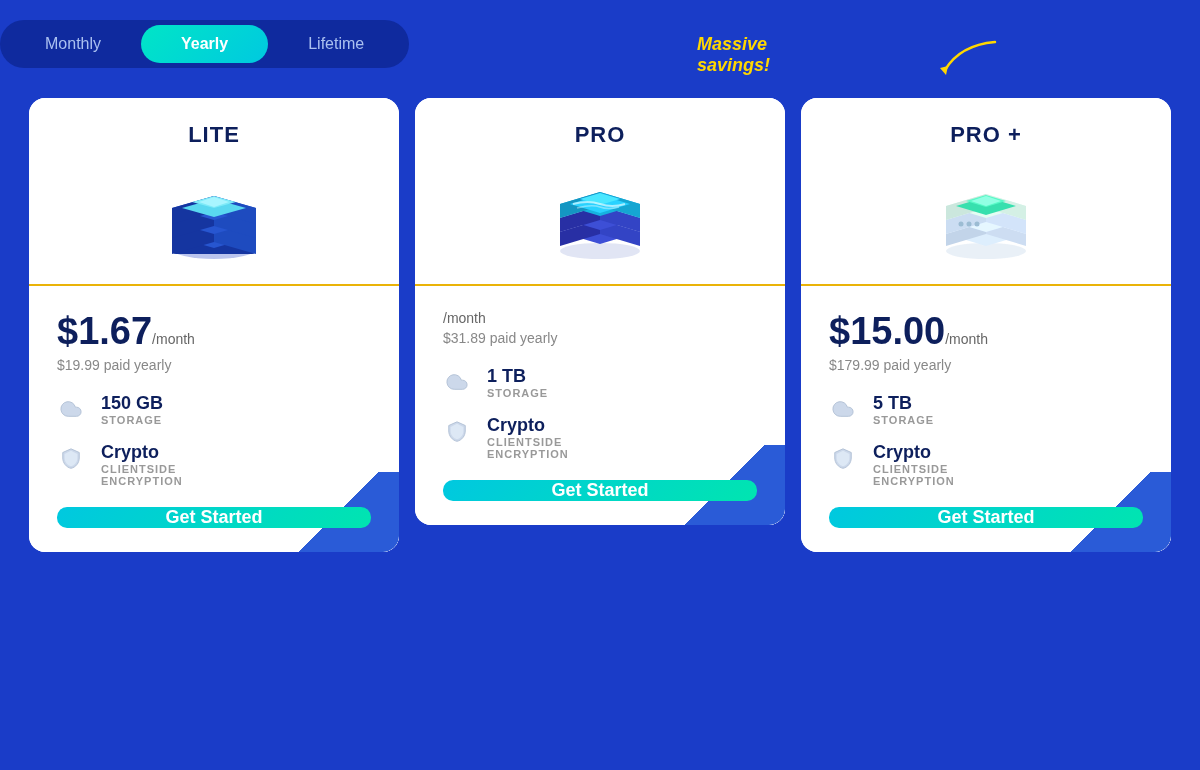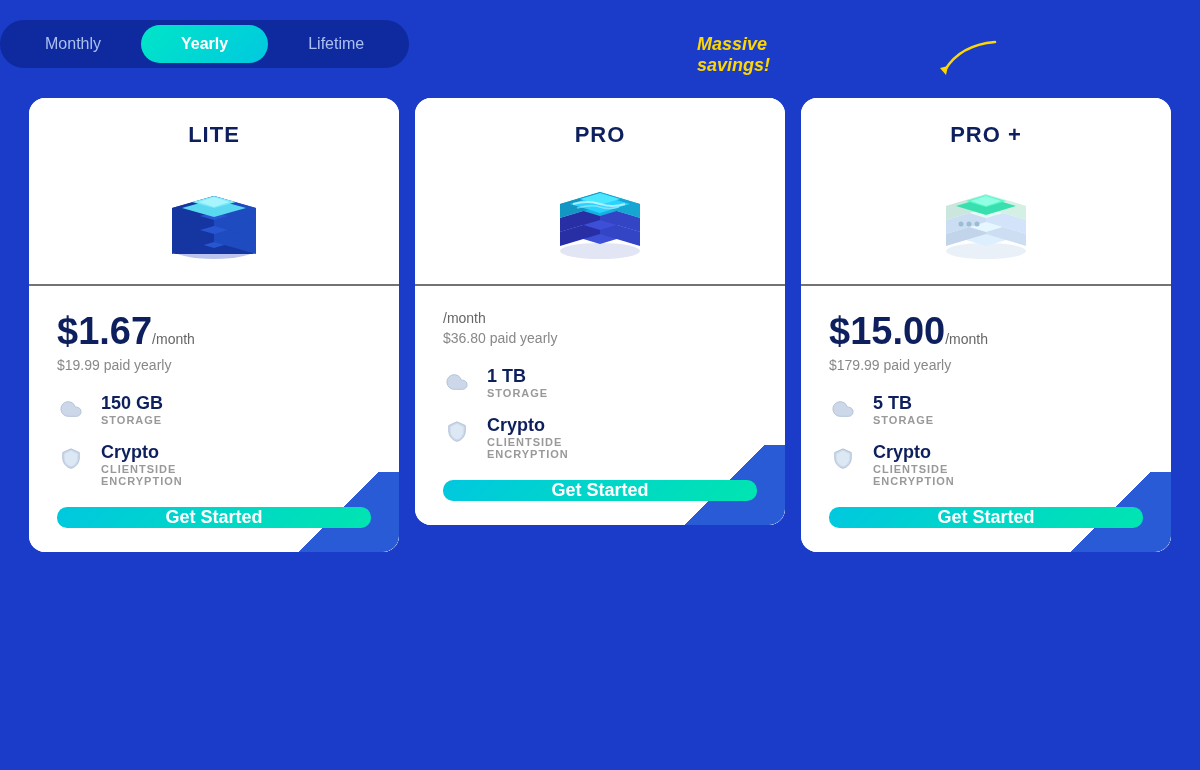--- a/index.html
+++ b/index.html
@@ -73,21 +73,21 @@
       width: 370px;
       overflow: hidden;
       position: relative;
       margin: 0 8px;
     }
 
     .card-top {
       padding: 24px 24px 20px 24px;
       text-align: center;
       background: #fff;
-      border-bottom: 2px solid #737373;
+      border-bottom: 2px solid #eab308;
     }
 
     .plan-name {
       font-size: 22px;
       font-weight: 800;
       color: #0d1f5c;
       letter-spacing: 1px;
       margin-bottom: 16px;
     }
 
@@ -306,21 +306,21 @@
 
           <path d="M 30 40 Q 45 36 57 40 Q 69 44 82 40" stroke="#ffffff" stroke-width="2" fill="none" opacity="0.6"></path>
           <path d="M 34 44 Q 49 40 57 43 Q 65 46 76 43" stroke="#ffffff" stroke-width="1.5" fill="none" opacity="0.4"></path>
         </svg>
       </div>
     </div>
     <div class="card-bottom">
       <div class="price-row">
         <span class="price-period">/month</span>
       </div>
-      <div class="price-yearly">$36.80 paid yearly</div>
+      <div class="price-yearly">$31.89 paid yearly</div>
       <div class="feature-row">
         <div class="feature-icon cloud-icon">
           <svg viewBox="0 0 24 24" fill="none">
             <path d="M18 10h-1.26A8 8 0 1 0 9 20h9a5 5 0 0 0 0-10z" fill="#ccd8ea" stroke="#b0bfd4" stroke-width="1"></path>
           </svg>
         </div>
         <div class="feature-text">
           <div class="feature-value">1 TB</div>
           <div class="feature-label">STORAGE</div>
         </div>

